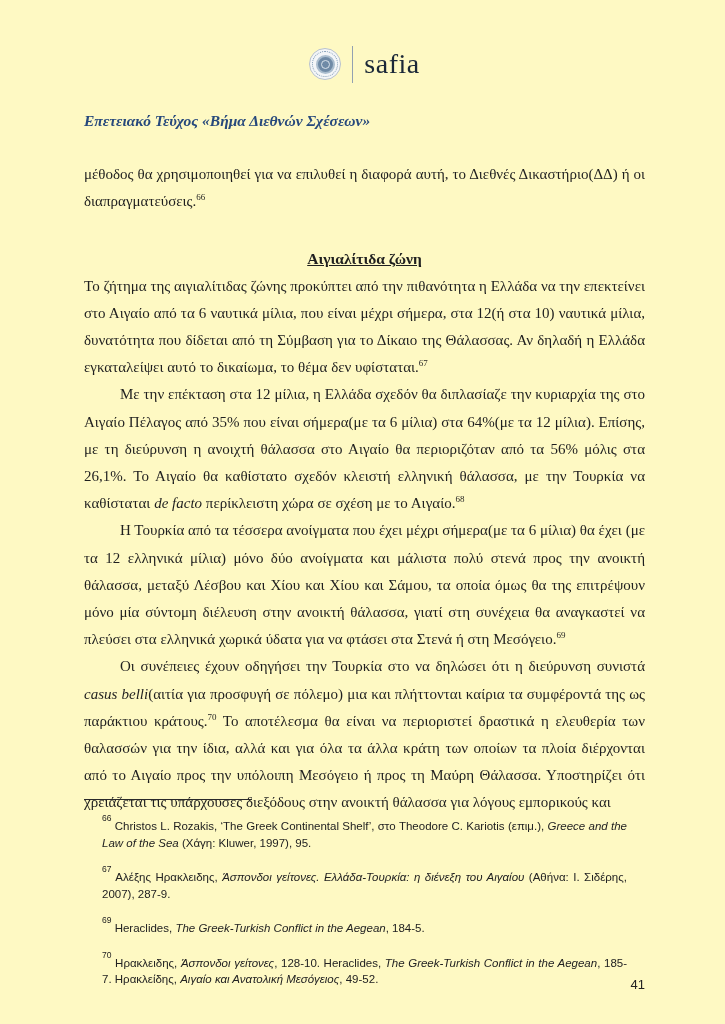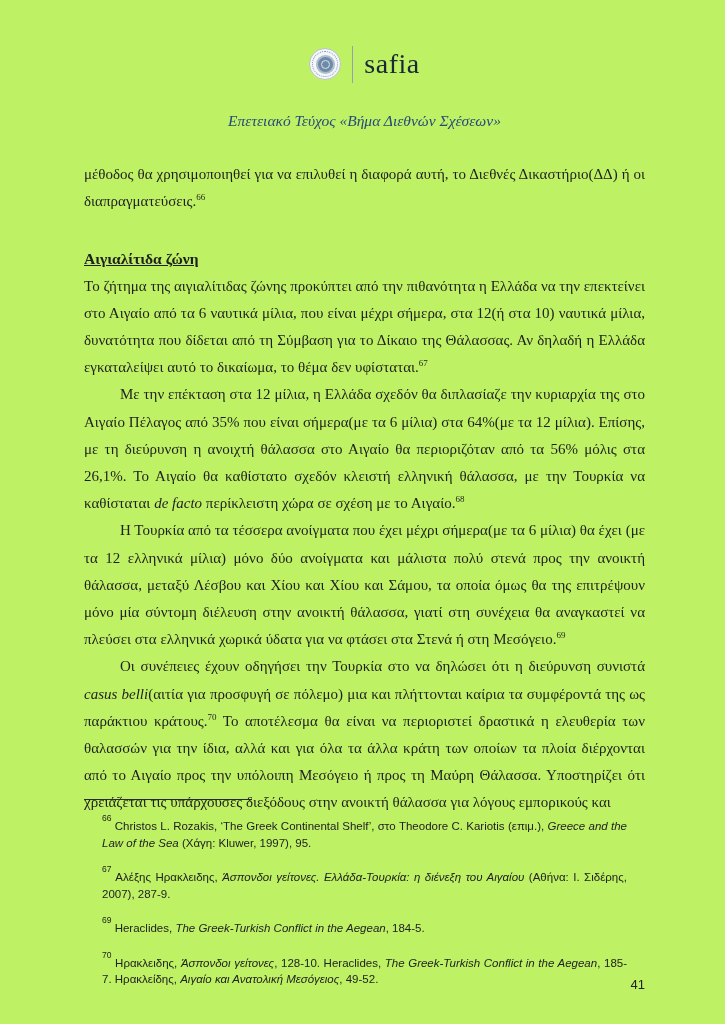--- a/index.html
+++ b/index.html
@@ -1,21 +1,21 @@
 <!DOCTYPE html>
 <html><head>
 <meta charset="utf-8">
 <style>
   html, body { margin: 0; padding: 0; background: #ffffff; }
   .page {
     position: relative;
     width: 725px;
     height: 1024px;
     margin: 0 auto;
-    background: #bef264;
+    background: #fef9c3;
     box-sizing: border-box;
     padding: 0 80px 0 84px;
     font-family: "Liberation Serif", serif;
     color: #1f1f1f;
     overflow: hidden;
   }
 
   
   .logo-row {
     display: flex;
@@ -58,44 +58,44 @@
     font-family: "Liberation Serif", serif;
     font-size: 28px;
     color: #1b2838;
     letter-spacing: 0.5px;
     line-height: 1;
   }
 
   
   .journal-title {
     margin: 27px 0 0 0;
-    text-align: center;
+    text-align: left;
     font-size: 15.5px;
-    font-weight: normal;
+    font-weight: bold;
     font-style: italic;
     color: #27497c;
     line-height: 20px;
   }
 
   
   #content {
     margin-top: 30px;
     font-size: 15px;
     line-height: 27.2px;
     text-align: justify;
   }
   .body-para { margin: 0; }
   .body-para.indent { text-indent: 36px; }
   .section-heading {
     margin: 30px 0 0 0;
     font-size: 15.5px;
     font-weight: bold;
     text-decoration: underline;
     line-height: 27.2px;
-    text-align: left;
+    text-align: center;
   }
   em { font-style: italic; }
   sup.ref {
     font-size: 9px;
     line-height: 0;
     vertical-align: baseline;
     position: relative;
     top: -6px;
   }
 

